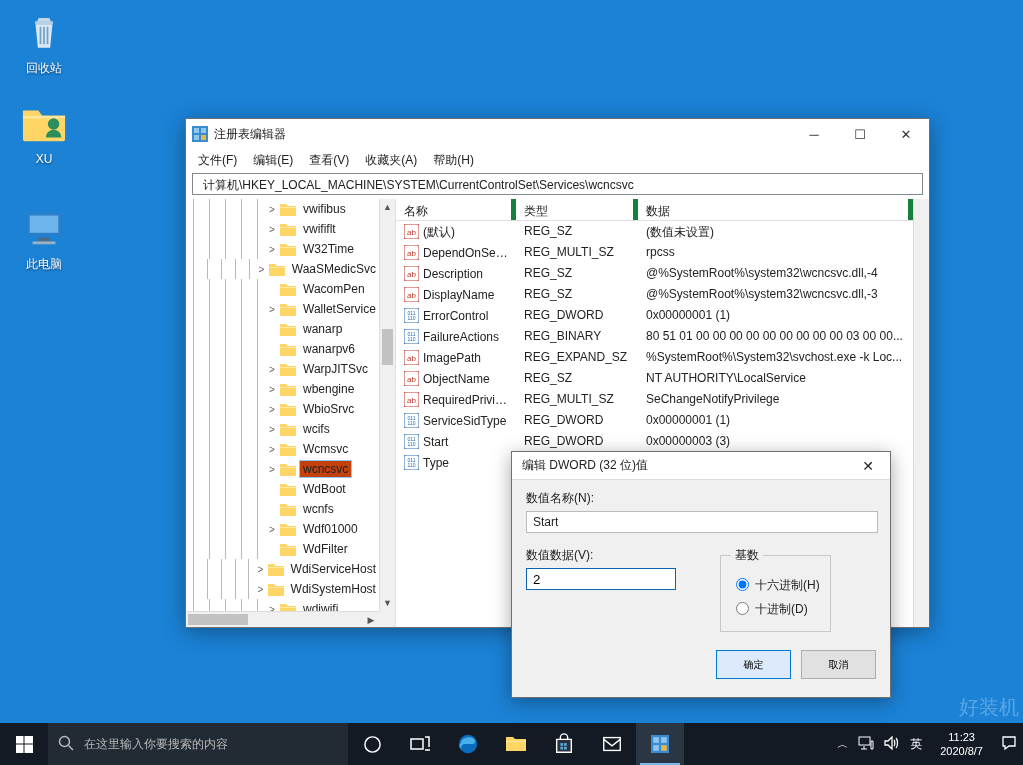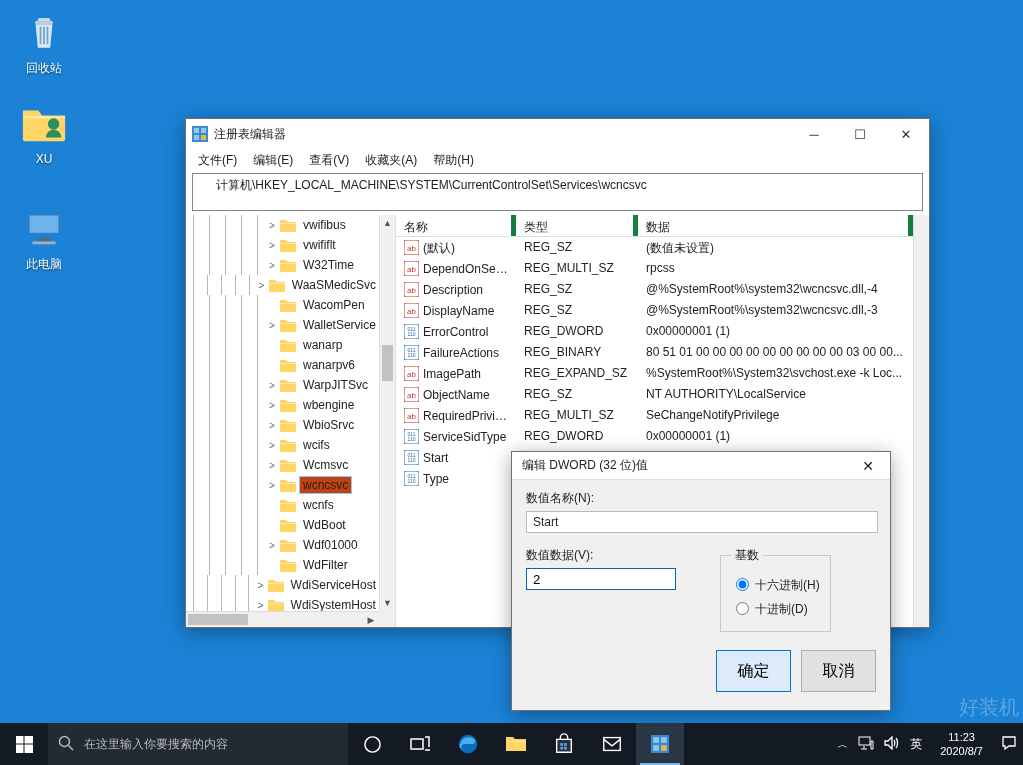--- a/index.html
+++ b/index.html
@@ -11,21 +11,21 @@
   .folder .ic svg{width:46px;height:40px;}
   .pc .ic svg{width:46px;height:40px;}
   
   .window { position:absolute; left:185px; top:118px; width:745px; height:510px; background:#fff; border:1px solid #707070; box-shadow:0 4px 20px rgba(0,0,0,.35); display:flex; flex-direction:column; }
   .titlebar { height:30px; display:flex; align-items:center; padding-left:6px; font-size:12px; color:#222; }
   .titlebar .ticon{ width:16px; height:16px; margin-right:6px; display:flex; align-items:center; justify-content:center;}
   .titlebar .t{ flex:1; }
   .winbtn { width:46px; height:30px; display:flex; align-items:center; justify-content:center; font-size:13px; color:#333; }
   .menubar { height:22px; display:flex; gap:0; font-size:12px; color:#222; padding-left:4px;}
   .menubar .menu{ padding:3px 8px; }
-  .addr { height:38px; border:1px solid #828790; margin:2px 6px 4px; font-size:12px; padding:3px 23px; color:#222;}
+  .addr { height:22px; border:1px solid #828790; margin:2px 6px 4px; font-size:12px; padding:3px 10px; color:#222;}
   .body { flex:1; display:flex; min-height:0; position:relative; }
   .tree { width:210px; border-right:1px solid #e0e0e0; overflow:hidden; position:relative; }
   .tree .viewport{ position:absolute; inset:0 16px 16px 0; overflow:hidden; }
   .tree .sb-v{ position:absolute; right:0; top:0; bottom:16px; width:16px; background:#f0f0f0; border-left:1px solid #dcdcdc;}
   .tree .sb-v .thumb{ position:absolute; left:2px; right:2px; top:130px; height:36px; background:#c2c2c2; }
   .tree .sb-v .arr{ position:absolute; left:0; right:0; height:16px; display:flex; align-items:center; justify-content:center; font-size:9px; color:#555;}
   .tree .sb-v .arr.up{top:0;} .tree .sb-v .arr.dn{bottom:0;}
   .tree .sb-h{ position:absolute; left:0; right:16px; bottom:0; height:16px; background:#f0f0f0; border-top:1px solid #dcdcdc;}
   .tree .sb-h .thumb{ position:absolute; top:2px; bottom:2px; left:2px; width:60px; background:#c2c2c2; }
   .tree .sb-h .arr{ position:absolute; top:0; bottom:0; width:16px; display:flex; align-items:center; justify-content:center; font-size:9px; color:#555;}
@@ -54,21 +54,21 @@
   .dialog .content{ padding:10px 14px 0; }
   .dialog label{ display:block; margin-bottom:4px;}
   .dialog .ro{ width:352px; height:22px; border:1px solid #bbb; background:#fff; padding:3px 6px; margin-bottom:14px;}
   .dialog .ed{ width:150px; height:22px; border:1px solid #0a64ad; background:#fff; padding:3px 6px;}
   .dialog .row{ display:flex; gap:44px;}
   .dialog fieldset{ border:1px solid #c8c8c8; padding:6px 10px 8px; margin:0;}
   .dialog legend{ padding:0 4px;}
   .dialog input[type=radio]{ margin-right:6px; vertical-align:-2px;}
   .dialog .rline{ margin:5px 0;}
   .dialog .btns{ display:flex; justify-content:flex-end; gap:10px; padding:18px 14px; }
-  .dialog button{ width:75px; height:42px; border:1px solid #adadad; background:#e1e1e1; font-size:16px;}
+  .dialog button{ width:75px; height:29px; border:1px solid #adadad; background:#e1e1e1; font-size:10px;}
   .dialog button.def{ border:1px solid #0078d7; background:#dceafc;}
   
   .taskbar{ position:absolute; left:0; right:0; bottom:0; height:42px; background:#131a24; display:flex; align-items:stretch; color:#fff; font-size:12px;}
   .tb-start{ width:48px; display:flex; align-items:center; justify-content:center; color:#fff;}
   .tb-search{ display:flex; align-items:center; background:#222a34; color:#b8b8b8; padding:0 10px; width:300px; gap:10px;}
   .tb-btn{ width:48px; display:flex; align-items:center; justify-content:center; color:#e6e6e6; position:relative;}
   .tb-btn.active{ background:#2b3644;}
   .tb-btn.active:after{content:""; position:absolute; bottom:0; left:4px; right:4px; height:2px; background:#76b9ed;}
   .tb-tray{ margin-left:auto; display:flex; align-items:center; gap:10px; padding-right:6px;}
   .tb-clock{ text-align:center; line-height:14px; font-size:11px; padding:0 8px;}
@@ -327,34 +327,34 @@
             <span class="vline"></span>
             <span class="vline"></span>
             <span class="vline"></span>
             <span class="vline"></span>
             <span class="vline"></span>
             <span class="twisty"></span>
             <span class="fld"><svg viewBox="0 0 16 13">
                 <path fill="#ffd666" d="M0 1h6l2 2h8v9a1 1 0 0 1-1 1H1a1 1 0 0 1-1-1z"></path>
                 <path fill="#ffe9a8" d="M0 4h16v1H0z"></path>
               </svg></span>
+            <span class="lbl">WdBoot</span>
+          </div>
+          <div class="titem">
+            <span class="vline"></span>
+            <span class="vline"></span>
+            <span class="vline"></span>
+            <span class="vline"></span>
+            <span class="vline"></span>
+            <span class="twisty"></span>
+            <span class="fld"><svg viewBox="0 0 16 13">
+                <path fill="#ffd666" d="M0 1h6l2 2h8v9a1 1 0 0 1-1 1H1a1 1 0 0 1-1-1z"></path>
+                <path fill="#ffe9a8" d="M0 4h16v1H0z"></path>
+              </svg></span>
             <span class="lbl">wcnfs</span>
-          </div>
-          <div class="titem">
-            <span class="vline"></span>
-            <span class="vline"></span>
-            <span class="vline"></span>
-            <span class="vline"></span>
-            <span class="vline"></span>
-            <span class="twisty"></span>
-            <span class="fld"><svg viewBox="0 0 16 13">
-                <path fill="#ffd666" d="M0 1h6l2 2h8v9a1 1 0 0 1-1 1H1a1 1 0 0 1-1-1z"></path>
-                <path fill="#ffe9a8" d="M0 4h16v1H0z"></path>
-              </svg></span>
-            <span class="lbl">WdBoot</span>
           </div>
           <div class="titem">
             <span class="vline"></span>
             <span class="vline"></span>
             <span class="vline"></span>
             <span class="vline"></span>
             <span class="vline"></span>
             <span class="twisty">&gt;</span>
             <span class="fld"><svg viewBox="0 0 16 13">
                 <path fill="#ffd666" d="M0 1h6l2 2h8v9a1 1 0 0 1-1 1H1a1 1 0 0 1-1-1z"></path>

